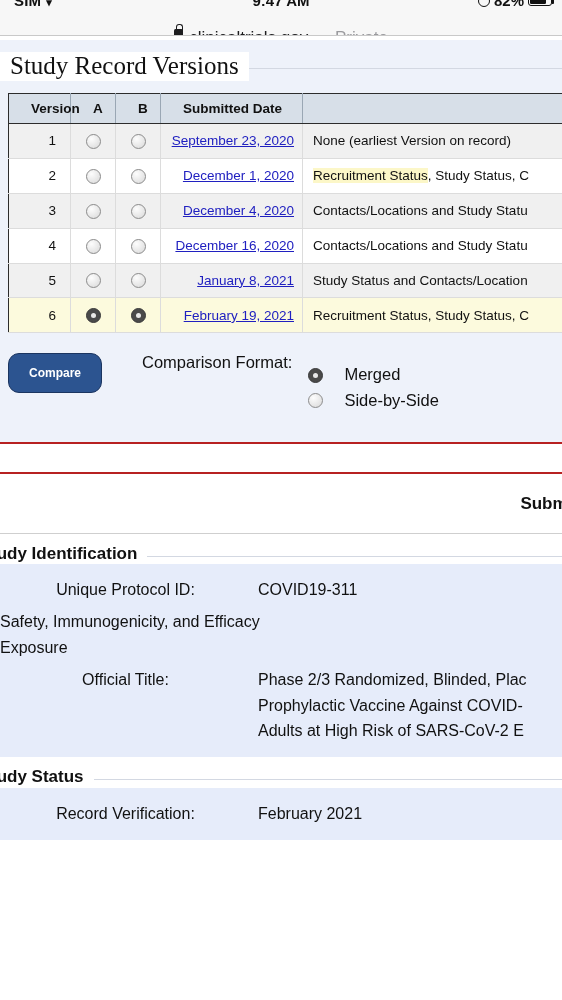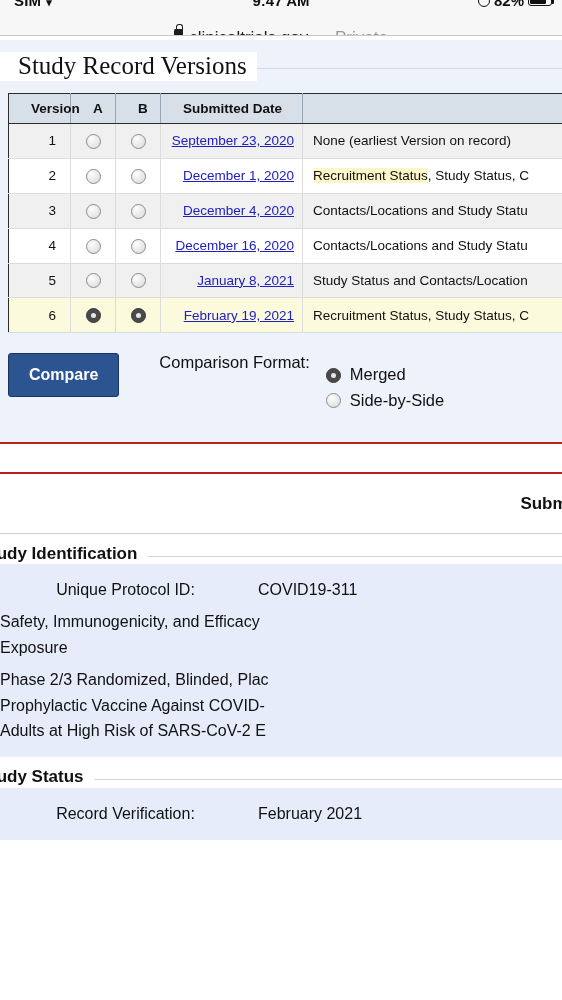--- a/index.html
+++ b/index.html
@@ -78,21 +78,21 @@
     margin: 0;
     padding: 12px 0 6px 0;
   }
   .section-legend .rule {
     position:absolute; left:0; right:0; top:28px;
     border-top:1px solid #d3d8e2;
   }
   .legend-text {
     position:relative; display:inline-block;
     background:#ffffff;
-    padding: 0 10px 0 18px;
+    padding: 0 10px 0 10px;
     font-family:"Liberation Serif", serif;
     font-size:25px; color:#111; line-height:1.15;
   }
 
   
   .tbl-wrap { padding: 6px 0 0 8px; }
   table.versions {
     border-collapse: collapse;
     width: 740px;           
     background:#fff;
@@ -146,35 +146,35 @@
 
   
   .compare-bar {
     display:flex; align-items:flex-start;
     padding: 20px 0 26px 8px;
     background:#eef2fa;
   }
   .btn-compare {
     background:#2c5490;
     border:1.5px solid #1b3560;
-    border-radius:3px;
+    border-radius:11px;
     color:#ffffff;
-    font-size:16px; font-weight:bold;
+    font-size:12px; font-weight:bold;
     padding:13px 20px;
     line-height:1;
     cursor:pointer;
   }
   .cmp-label {
     font-size:16.5px; color:#111;
     margin-left:40px; margin-top:0;
     white-space:nowrap;
   }
   .cmp-opts { margin-left:16px; margin-top:9px; }
   .cmp-opt {
-    display:flex; align-items:center; gap:9px;
+    display:flex; align-items:center; gap:21px;
     font-size:16.5px; color:#111; line-height:1.55;
     white-space:nowrap;
   }
 
   
   .redblock { background:#ffffff; }
   .redrule { border-top:2.5px solid #b72121; }
   .redgap  { height:28px; }
 
   .submit-row {
@@ -361,20 +361,21 @@
             <span class="cont">COVID19-311</span>
           </div>
         </div>
         <div class="frow">
           <div class="fvalue">
             <span class="cont">Safety, Immunogenicity, and Efficacy</span>
             <span class="cont">Exposure</span>
           </div>
         </div>
         <div class="frow">
+          <div class="flabel">Official Title:</div>
           <div class="fvalue">
             <span class="cont">Phase 2/3 Randomized, Blinded, Plac</span>
             <span class="cont">Prophylactic Vaccine Against COVID-</span>
             <span class="cont">Adults at High Risk of SARS-CoV-2 E</span>
           </div>
         </div>
       </div>
   </div>
 
   <div>

